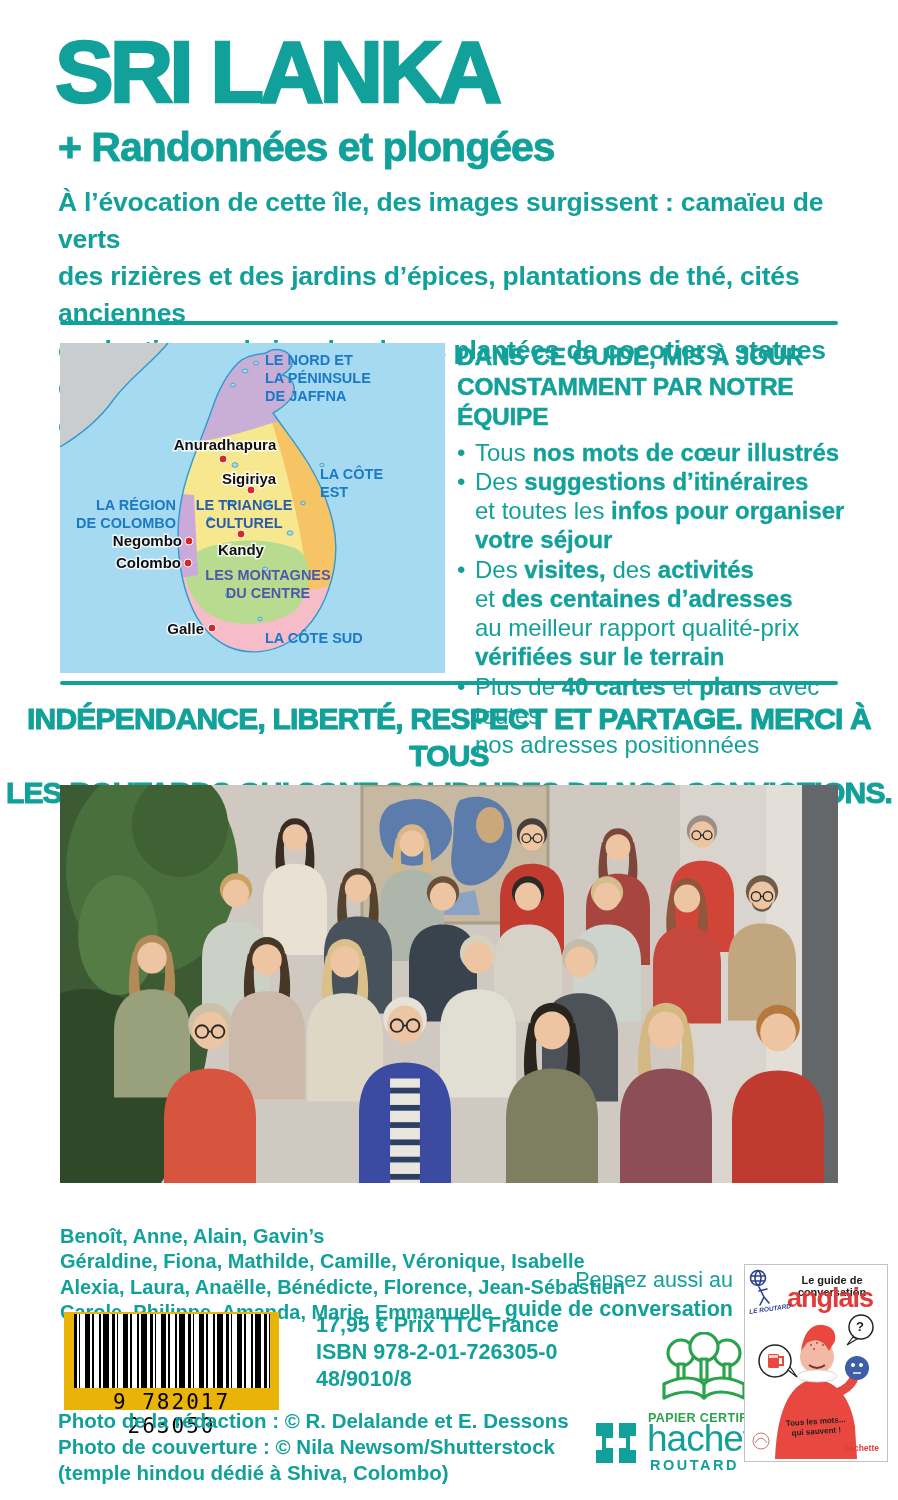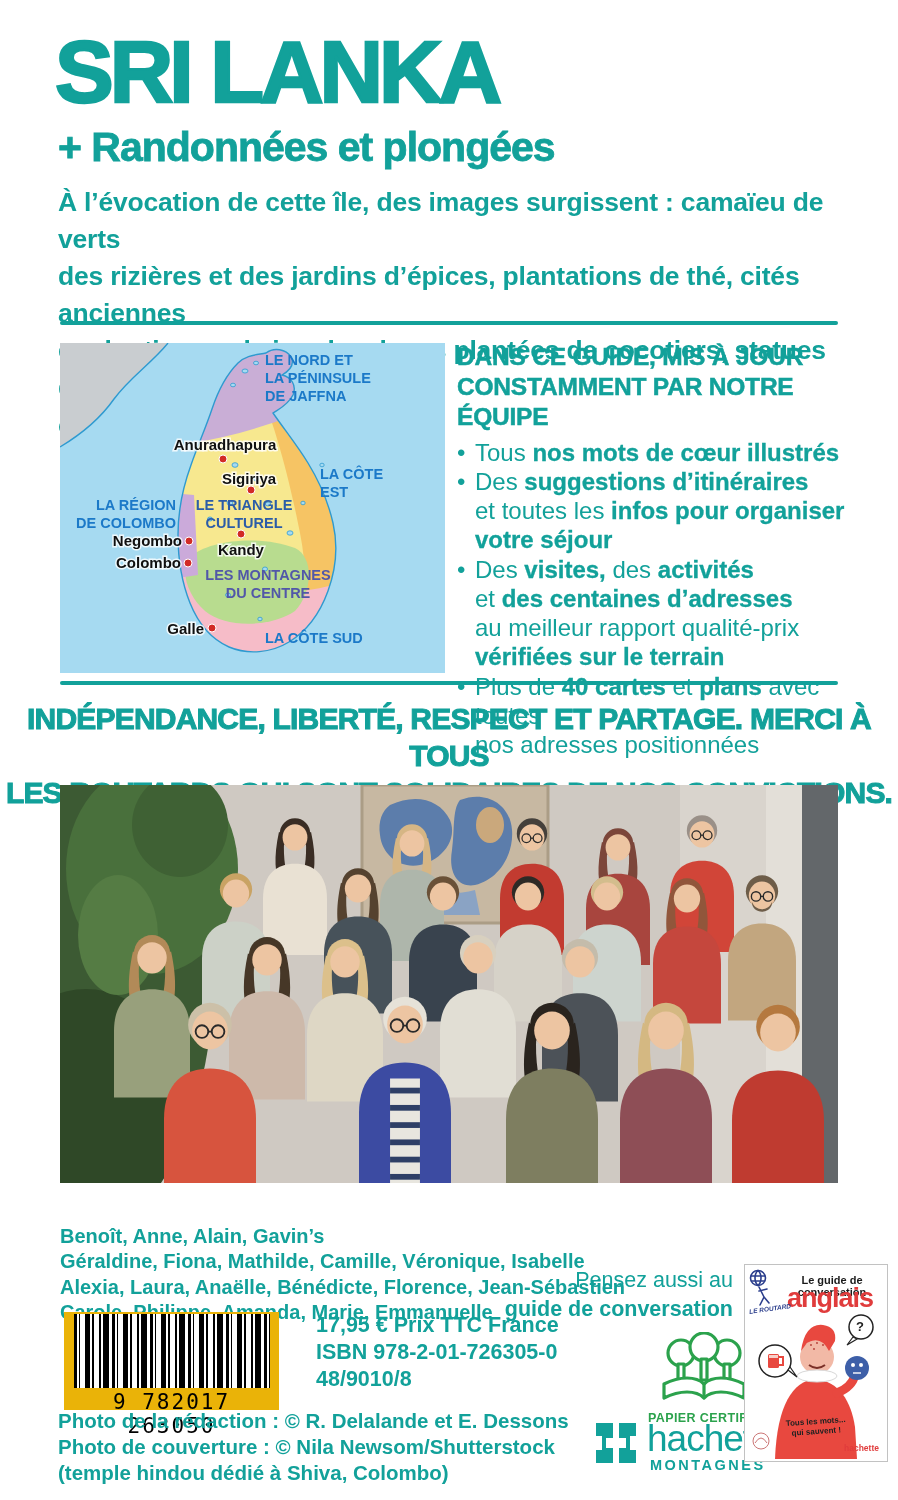--- a/index.html
+++ b/index.html
@@ -433,21 +433,21 @@
 
   <div class="abs hachette">
     <svg width="46" height="46" viewBox="0 0 46 46">
       <g fill="var(--teal)">
         <path d="M3,3 h17 v15 h-7 v10 h7 v15 H3 v-13 h6 V16 H3 Z"></path>
         <path d="M26,3 h17 v13 h-6 v14 h6 v13 H26 V28 h7 V18 h-7 Z"></path>
       </g>
     </svg>
     <div class="txt">
       <div class="name">hachette</div>
-      <div class="div">MONTAGNES</div>
+      <div class="div">ROUTARD</div>
     </div>
   </div>
 
   <div class="abs minicover">
     <svg width="140" height="194" viewBox="0 0 140 194" style="position:absolute;left:0;top:0">
 
       <g stroke="#2b3e8c" fill="none" stroke-width="1.6" stroke-linecap="round">
         <circle cx="13" cy="13" r="7.5"></circle>
         <path d="M6.5,11 H19.5 M6.5,16 H19.5 M13,5.5 C9,9 9,17 13,20.5 M13,5.5 C17,9 17,17 13,20.5"></path>
         <path d="M14,22 L19,32 M19,32 L15,40 M19,32 L24,38 M14,26 L22,24"></path>

